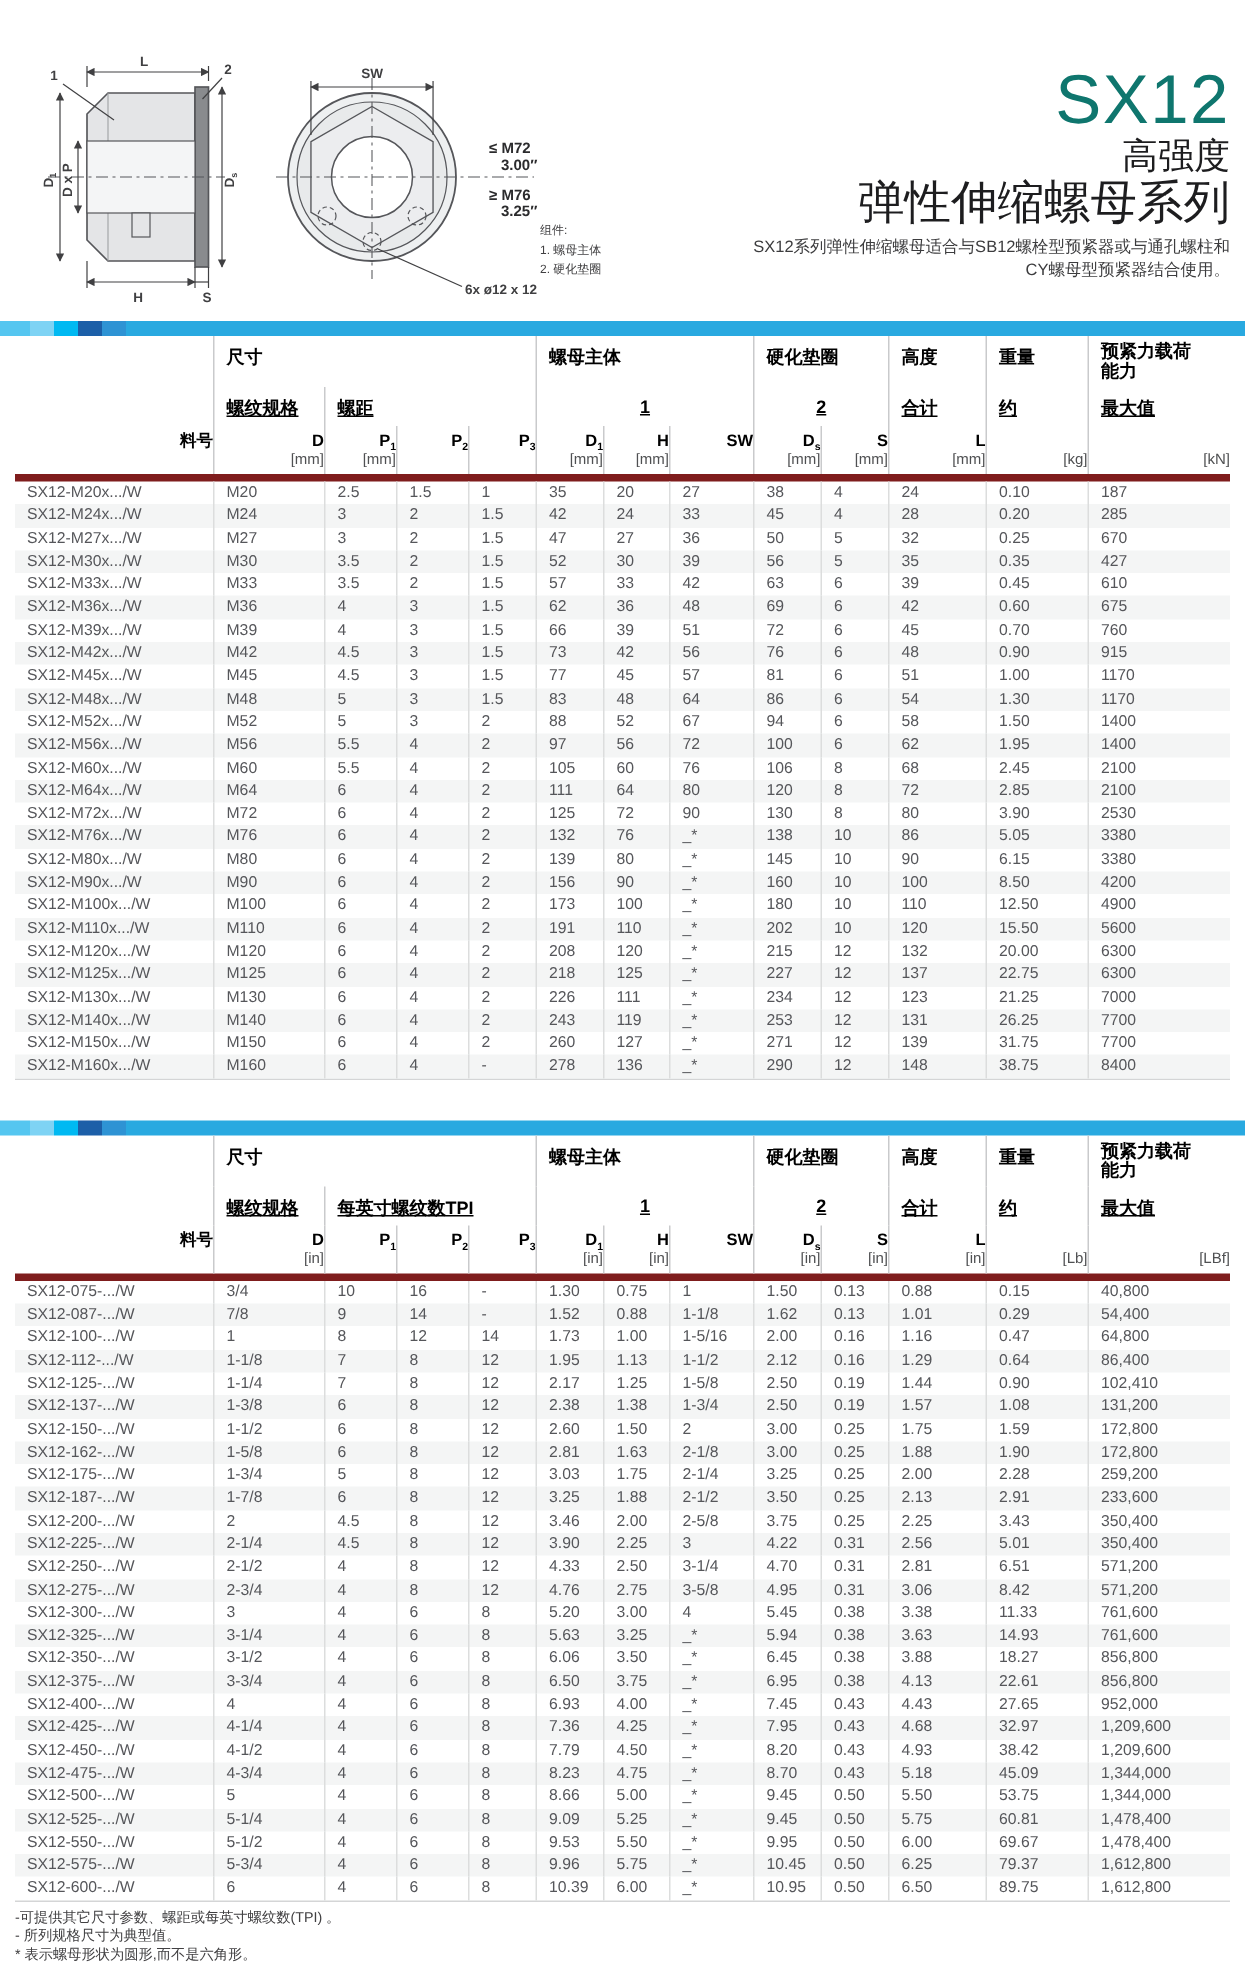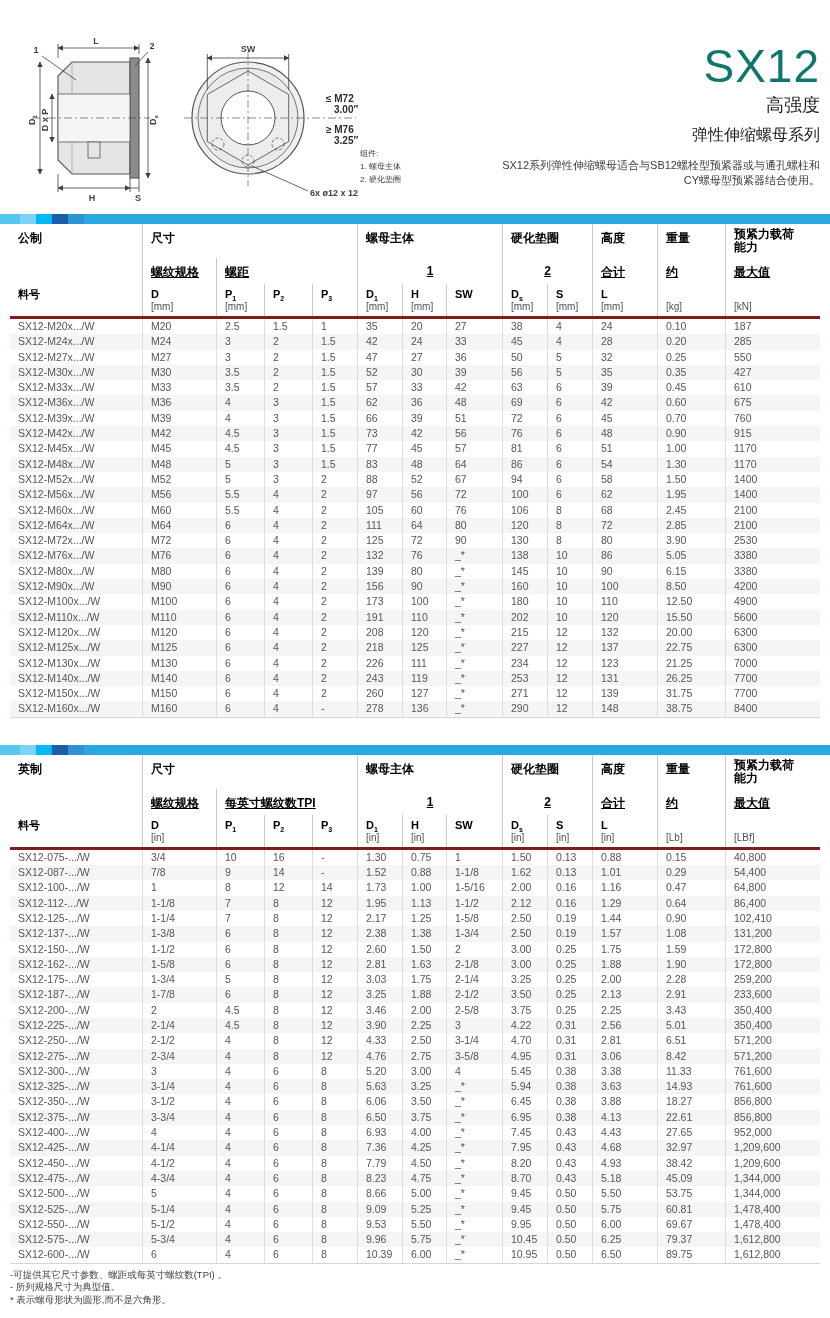--- a/index.html
+++ b/index.html
@@ -3,35 +3,35 @@
 <meta charset="utf-8">
 <style>
   html,body{margin:0;padding:0;background:#fff;}
   .page{position:relative;width:830px;height:1318px;background:#fff;overflow:hidden;
         font-family:"Liberation Sans","DejaVu Sans",sans-serif;color:#58595B;}
   
   .hdr{position:relative;height:214px;}
   .draw{position:absolute;left:8px;top:28px;width:410px;height:182px;}
   .titleblock{position:absolute;right:10px;top:42px;text-align:right;color:#1d1d1f;}
   .t-main{font-size:46px;line-height:48px;font-weight:400;letter-spacing:1px;color:#0f766e;}
-  .t-sub1{font-size:18px;line-height:30px;font-weight:400;}
-  .t-sub2{font-size:16px;line-height:30px;font-weight:400;}
+  .t-sub1{font-size:24px;line-height:30px;font-weight:400;}
+  .t-sub2{font-size:31px;line-height:30px;font-weight:400;}
   .t-desc{margin-top:8px;font-size:11px;line-height:15px;color:#3c3c3e;white-space:pre-line;text-align:right;}
   
   .bluebar{height:10px;display:flex;margin:0 0 0 0;}
   .bluebar .seg{width:16px;height:10px;}
   .bluebar .seg:first-child{width:20px;}
   .bluebar .fill{flex:1;height:10px;}
   
   .tablewrap{margin:0 10px;}
   .grid{display:grid;grid-template-columns:132px 74px 48px 48px 45px 45px 44px 56px 45px 45px 65px 68px 95px;}
   .thead{color:#000;}
   .h1{height:34px;}
   .h2{height:26px;text-decoration:underline;}
-  .h3{height:32px;border-bottom:3px solid #7f1d1d;}
+  .h3{height:32px;border-bottom:5px solid #7f1d1d;text-align:right;}
   .h1>div,.h2>div{font-size:12px;font-weight:bold;padding:6px 0 0 8px;box-sizing:border-box;}
   .bl{border-left:1px solid #c9cacc;}
   .ctr{text-align:center;padding-left:0 !important;}
   .g1{grid-column:1}.g2{grid-column:2/span 4}.g3{grid-column:6/span 3}.g4{grid-column:9/span 2}
   .g5{grid-column:11}.g6{grid-column:12}.g7{grid-column:13;white-space:pre-line;line-height:13px;padding-top:4px !important;}
   .s1{grid-column:1}.s2{grid-column:2}.s3{grid-column:3/span 3}.s4{grid-column:6/span 3}
   .s5{grid-column:9/span 2}.s6{grid-column:11}.s7{grid-column:12}.s8{grid-column:13}
   .hcell{padding:3px 0 0 8px;box-sizing:border-box;border-left:1px solid #c9cacc;}
   .hcell:first-child{border-left:none;}
   .hcell .cb{display:block;font-size:11px;font-weight:bold;height:14px;line-height:14px;}
@@ -138,21 +138,20 @@
       <span class="seg" style="background: rgb(85, 198, 240);"></span>
       <span class="seg" style="background: rgb(126, 211, 244);"></span>
       <span class="seg" style="background: rgb(0, 185, 242);"></span>
       <span class="seg" style="background: rgb(28, 95, 168);"></span>
       <span class="seg" style="background: rgb(46, 147, 212);"></span>
       <span class="fill" style="background: rgb(41, 169, 224);"></span>
     </div>
   <div class="tablewrap">
     <div class="thead">
       <div class="grid h1">
-        <div class="g1">公制</div>
         <div class="g2 bl">尺寸</div>
         <div class="g3 bl">螺母主体</div>
         <div class="g4 bl">硬化垫圈</div>
         <div class="g5 bl">高度</div>
         <div class="g6 bl">重量</div>
         <div class="g7 bl">预紧力载荷
 能力</div>
       </div>
       <div class="grid h2">
         <div class="s1"></div>
@@ -256,21 +255,21 @@
           <div class="tcell">3</div>
           <div class="tcell">2</div>
           <div class="tcell">1.5</div>
           <div class="tcell">47</div>
           <div class="tcell">27</div>
           <div class="tcell">36</div>
           <div class="tcell">50</div>
           <div class="tcell">5</div>
           <div class="tcell">32</div>
           <div class="tcell">0.25</div>
-          <div class="tcell">550</div>
+          <div class="tcell">670</div>
         </div>
         <div class="grid trow alt">
           <div class="tcell">SX12-M30x.../W</div>
           <div class="tcell">M30</div>
           <div class="tcell">3.5</div>
           <div class="tcell">2</div>
           <div class="tcell">1.5</div>
           <div class="tcell">52</div>
           <div class="tcell">30</div>
           <div class="tcell">39</div>
@@ -619,21 +618,20 @@
       <span class="seg" style="background: rgb(85, 198, 240);"></span>
       <span class="seg" style="background: rgb(126, 211, 244);"></span>
       <span class="seg" style="background: rgb(0, 185, 242);"></span>
       <span class="seg" style="background: rgb(28, 95, 168);"></span>
       <span class="seg" style="background: rgb(46, 147, 212);"></span>
       <span class="fill" style="background: rgb(41, 169, 224);"></span>
     </div>
   <div class="tablewrap">
     <div class="thead">
       <div class="grid h1">
-        <div class="g1">英制</div>
         <div class="g2 bl">尺寸</div>
         <div class="g3 bl">螺母主体</div>
         <div class="g4 bl">硬化垫圈</div>
         <div class="g5 bl">高度</div>
         <div class="g6 bl">重量</div>
         <div class="g7 bl">预紧力载荷
 能力</div>
       </div>
       <div class="grid h2">
         <div class="s1"></div>

